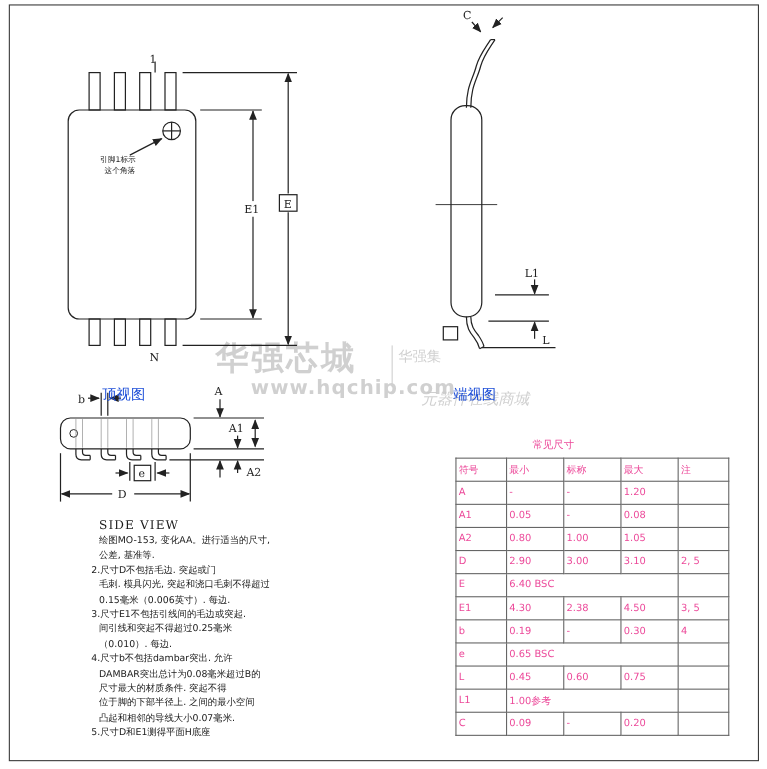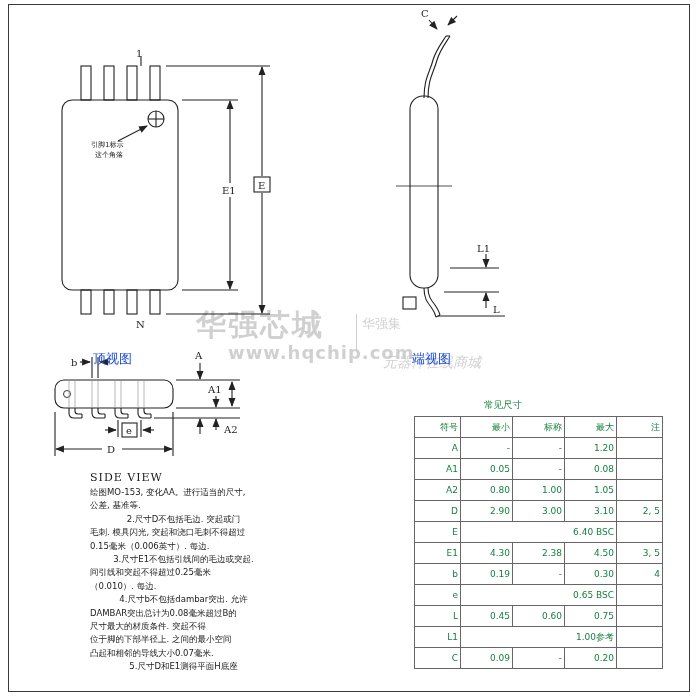--- a/index.html
+++ b/index.html
@@ -13,26 +13,26 @@
   .sideview{position:absolute;left:90px;top:471px;font-size:11px;letter-spacing:1px;
             font-family:"DejaVu Serif",serif;color:#1a1a1a;}
   .wm{position:absolute;color:#c8c8c8;opacity:.85;white-space:nowrap;}
   .wm-brand{left:196px;top:305px;font-size:30px;font-weight:bold;letter-spacing:2px;}
   .wm-url{left:228px;top:342px;font-size:18px;letter-spacing:1px;font-weight:bold;}
   .wm-r1{left:362px;top:315px;font-size:13px;}
   .wm-r2{left:383px;top:354px;font-size:14px;font-style:italic;}
   .wm-sep{position:absolute;left:356px;top:314px;width:1px;height:38px;background:#cfcfcf;}
   .notes{position:absolute;left:28px;top:486px;width:256px;font-size:8.5px;line-height:13.4px;color:#1a1a1a;}
   .notes .cont{margin-left:62px;}
-  .notes .num{margin-left:55px;text-align:center;}
-  .dims{position:absolute;left:414px;top:398px;width:248px;color:#15803d;}
+  .notes .num{margin-left:55px;}
+  .dims{position:absolute;left:414px;top:398px;width:248px;color:#ec4899;}
   .dims-title{padding-left:70px;font-size:9.5px;line-height:13px;}
   .dims-sub{padding-left:72px;font-size:8.5px;line-height:13px;}
   .dims table{border-collapse:collapse;width:248px;margin-top:5px;table-layout:fixed;}
-  .dims td,.dims th{border:1px solid #666;height:20px;text-align:right;font-weight:normal;
+  .dims td,.dims th{border:1px solid #666;height:20px;text-align:left;font-weight:normal;
                     font-size:9px;padding:0 2px;overflow:hidden;}
 </style>
 </head>
 <body>
 
 <div class="page">
 
   <div class="frame"></div>
 
   <div class="wm wm-brand">华强芯城</div>

